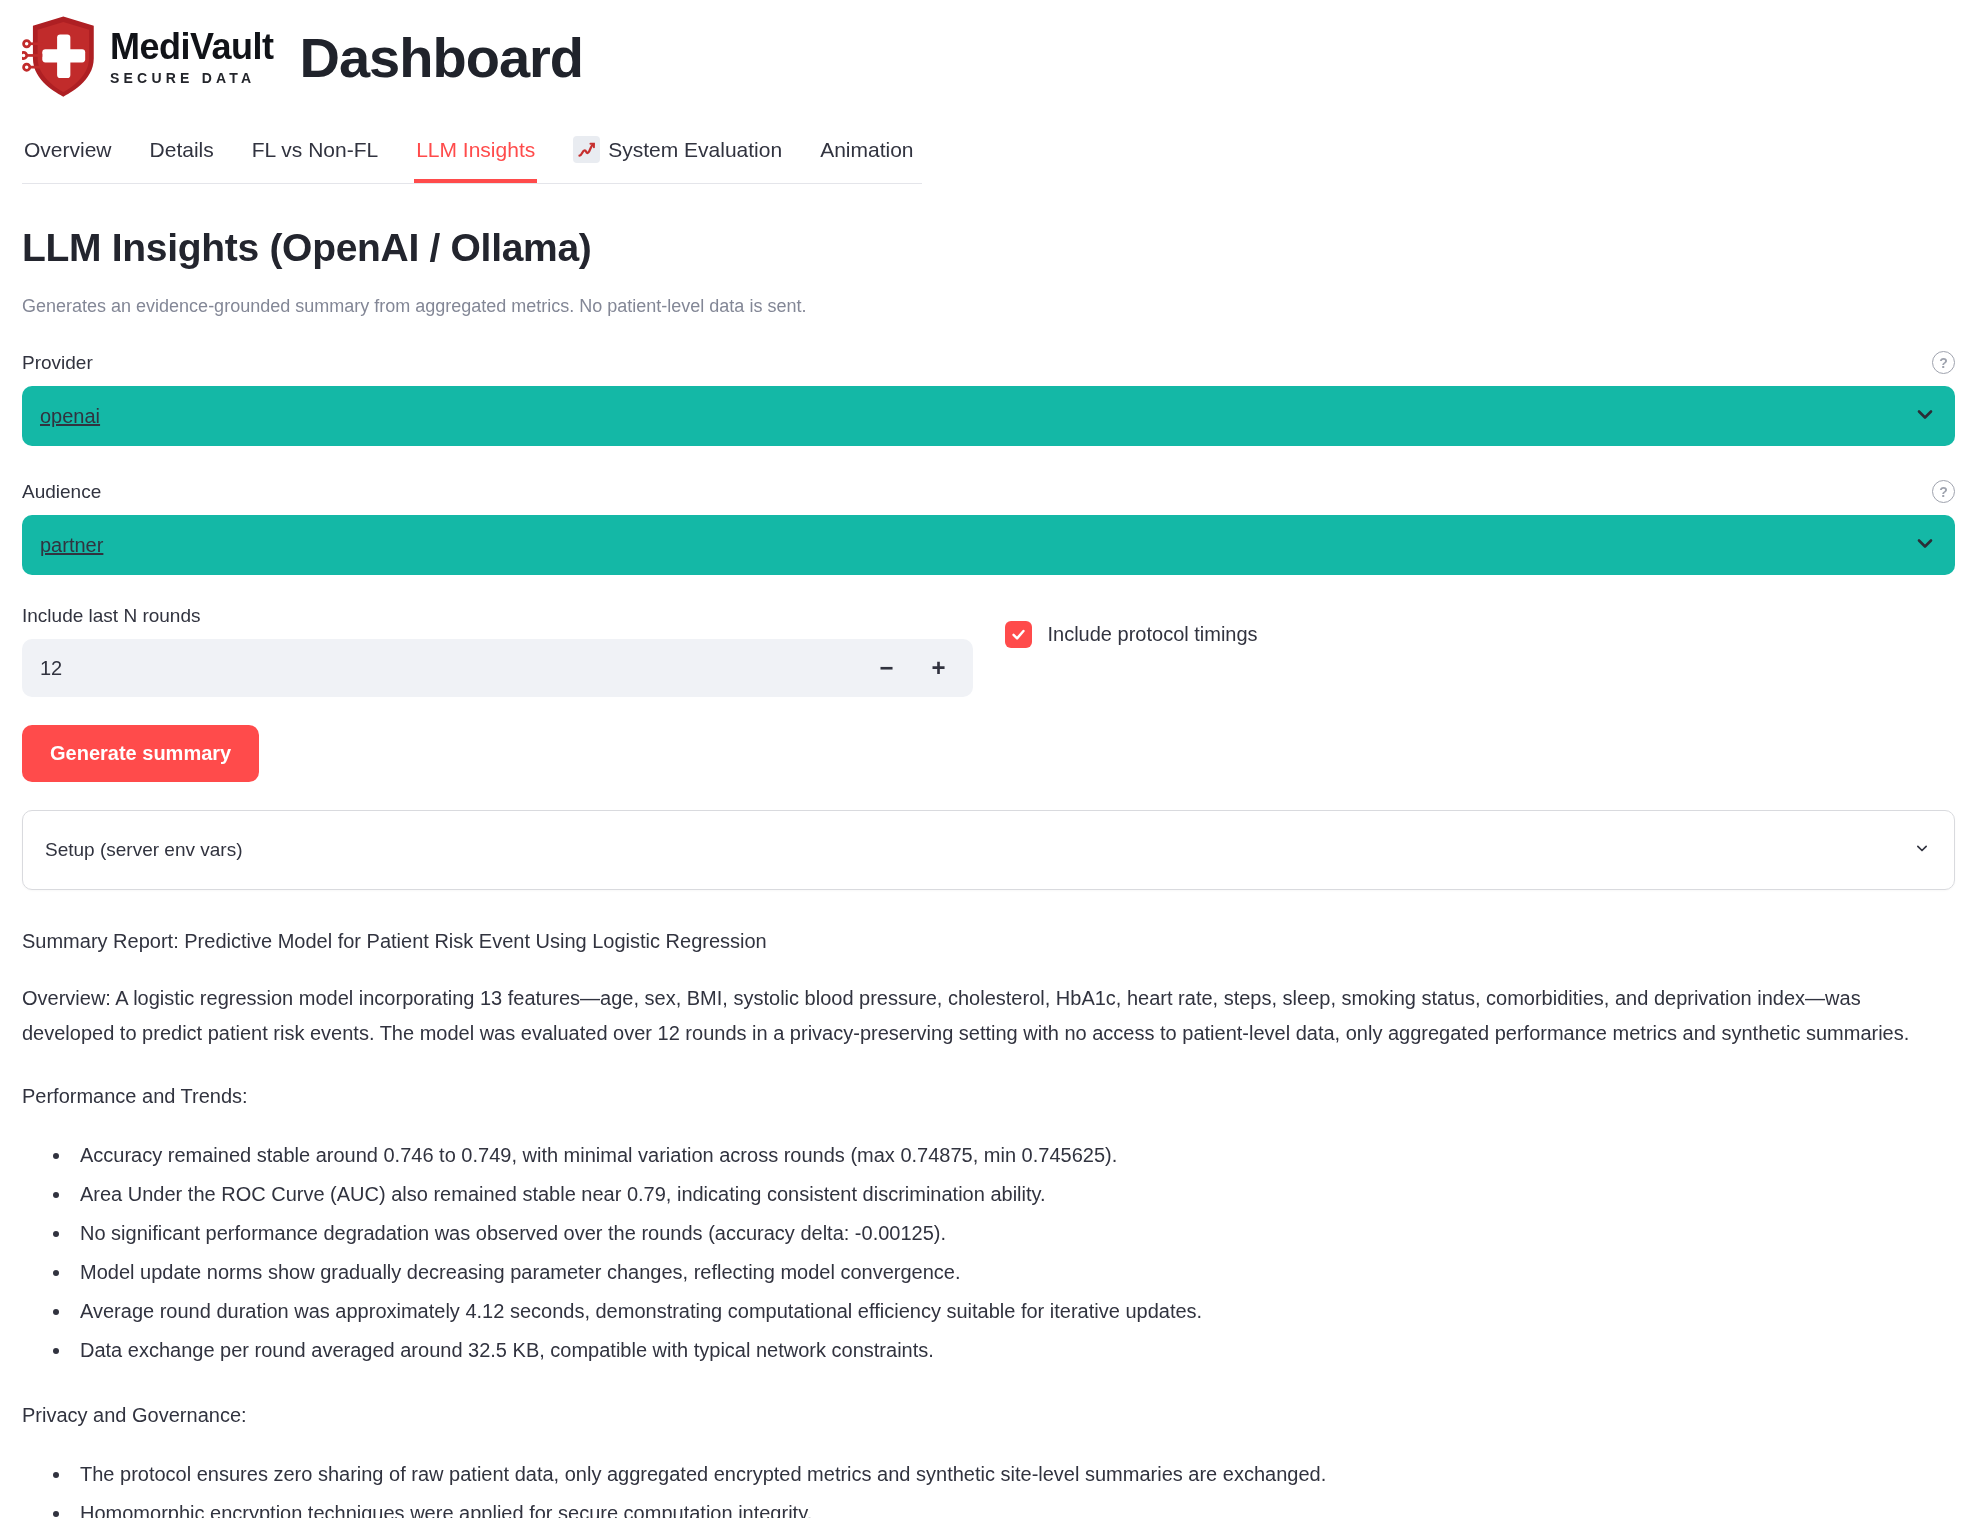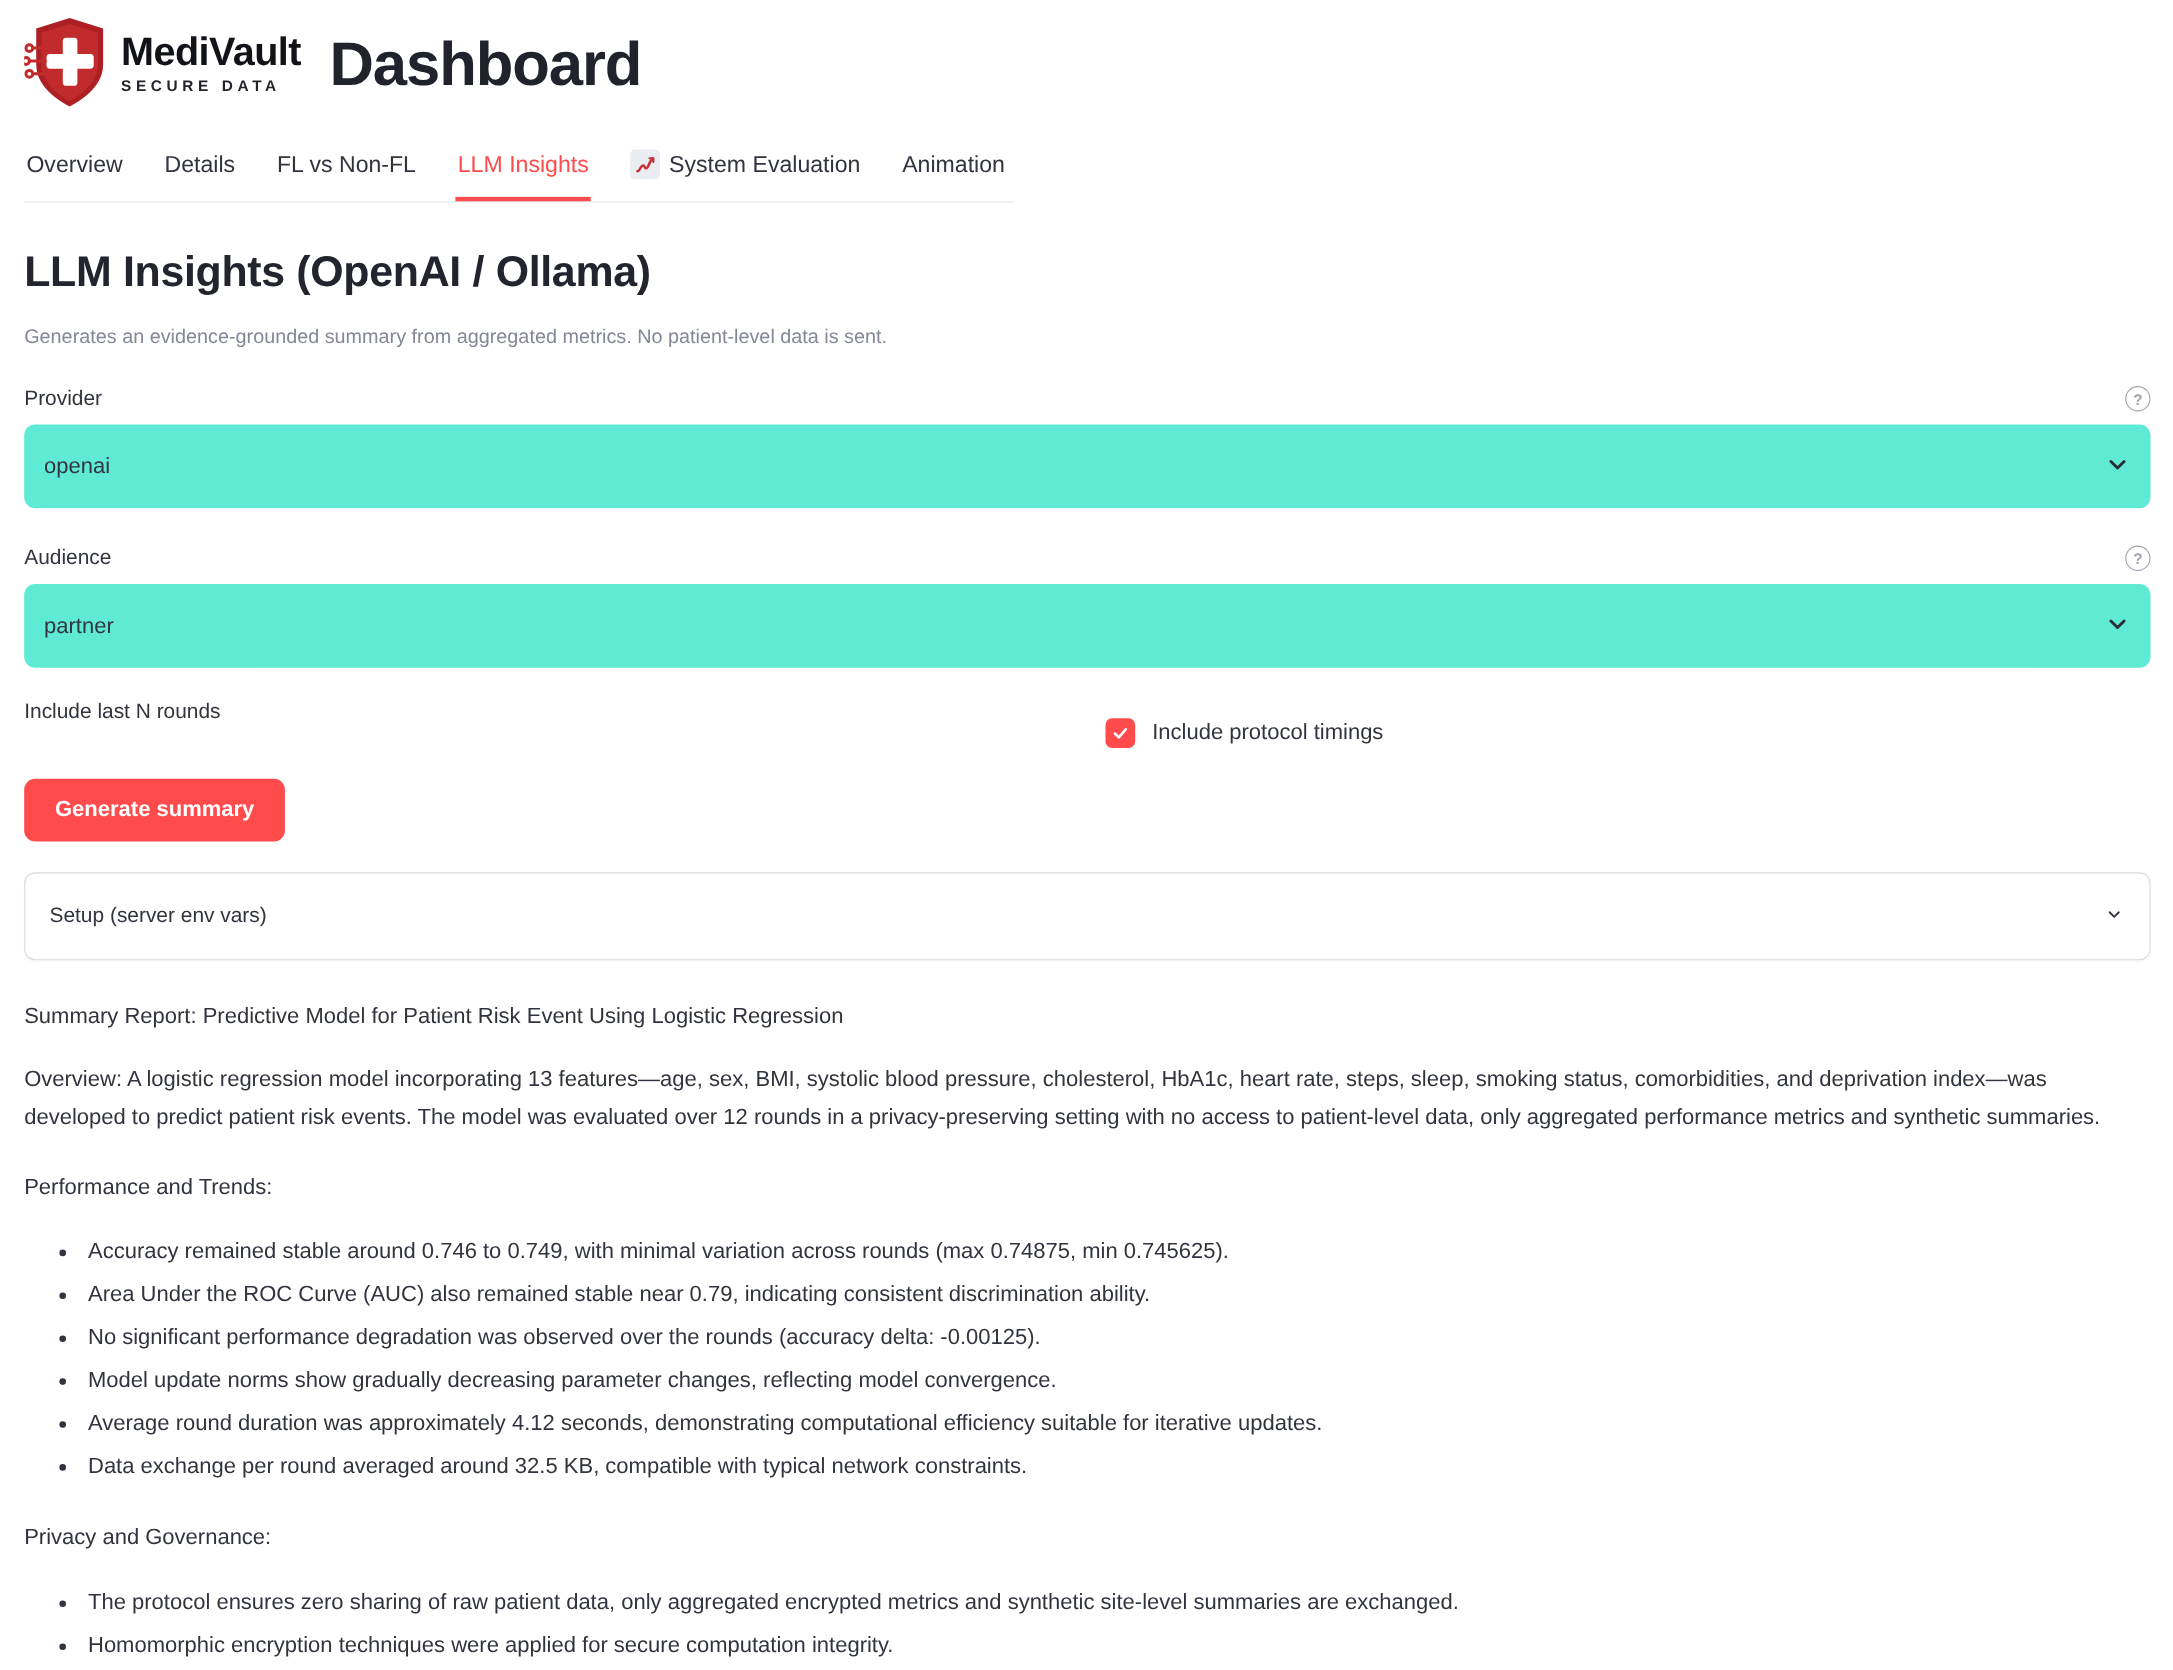--- a/index.html
+++ b/index.html
@@ -30,22 +30,22 @@
   
   .h2 { margin-top:42px; font-size:39px; font-weight:700; color:#23252e; letter-spacing:-0.3px; }
   .caption { margin-top:26px; font-size:18px; color:#838796; }
 
   
   .field-label-row { display:flex; align-items:center; justify-content:space-between; }
   .field-label { font-size:19px; color:#31333F; }
   .help-icon { width:23px; height:23px; border:1.6px solid #9fa3ae; border-radius:50%;
                color:#9fa3ae; font-size:14px; font-weight:700; display:flex; align-items:center; justify-content:center; cursor:pointer; }
   .select-group { margin-top:34px; }
-  .select-box { margin-top:12px; height:76px; background:#5eead4; border-radius:10px;
-                display:flex; align-items:center; justify-content:space-between; padding:0 18px 0 18px; cursor:pointer; }
+  .select-box { margin-top:12px; height:60px; background:#14b8a6; border-radius:10px;
+                display:flex; align-items:center; justify-content:space-between; padding:0 18px 0 18px; cursor:pointer;text-decoration:underline; }
   .select-value { font-size:20px; color:#31333F; }
   .chevron { display:block; }
 
   .row3 { margin-top:30px; display:flex; gap:32px; }
   .col { flex:1 1 0; min-width:0; }
   .num-input { margin-top:12px; height:58px; background:#F0F2F6; border-radius:10px;
                display:flex; align-items:center; padding:0 8px 0 18px; }
   .num-value { font-size:20px; color:#31333F; flex:1; }
   .step-btn { width:52px; height:100%; border:none; background:transparent; font-size:24px; font-weight:700;
               color:#31333F; cursor:pointer; font-family:"Liberation Sans", sans-serif; }
@@ -165,20 +165,25 @@
             <path d="M6 9.5 L12 15.5 L18 9.5" stroke="#2b2d36" stroke-width="2.6" stroke-linecap="round" stroke-linejoin="round"></path>
           </svg>
       </span>
     </div>
   </div>
 
   
   <div class="row3">
     <div class="col">
       <span class="field-label">Include last N rounds</span>
+      <div class="num-input">
+        <span class="num-value">12</span>
+        <button class="step-btn">−</button>
+        <button class="step-btn">+</button>
+      </div>
     </div>
     <div class="col">
       <div class="check-row">
         <span class="checkbox">
           <svg width="17" height="17" viewBox="0 0 24 24" fill="none">
               <path d="M5 12.5 L10 17.5 L19 7" stroke="#ffffff" stroke-width="3.4" stroke-linecap="round" stroke-linejoin="round"></path>
             </svg>
         </span>
         <span class="check-label">Include protocol timings</span>
       </div>

